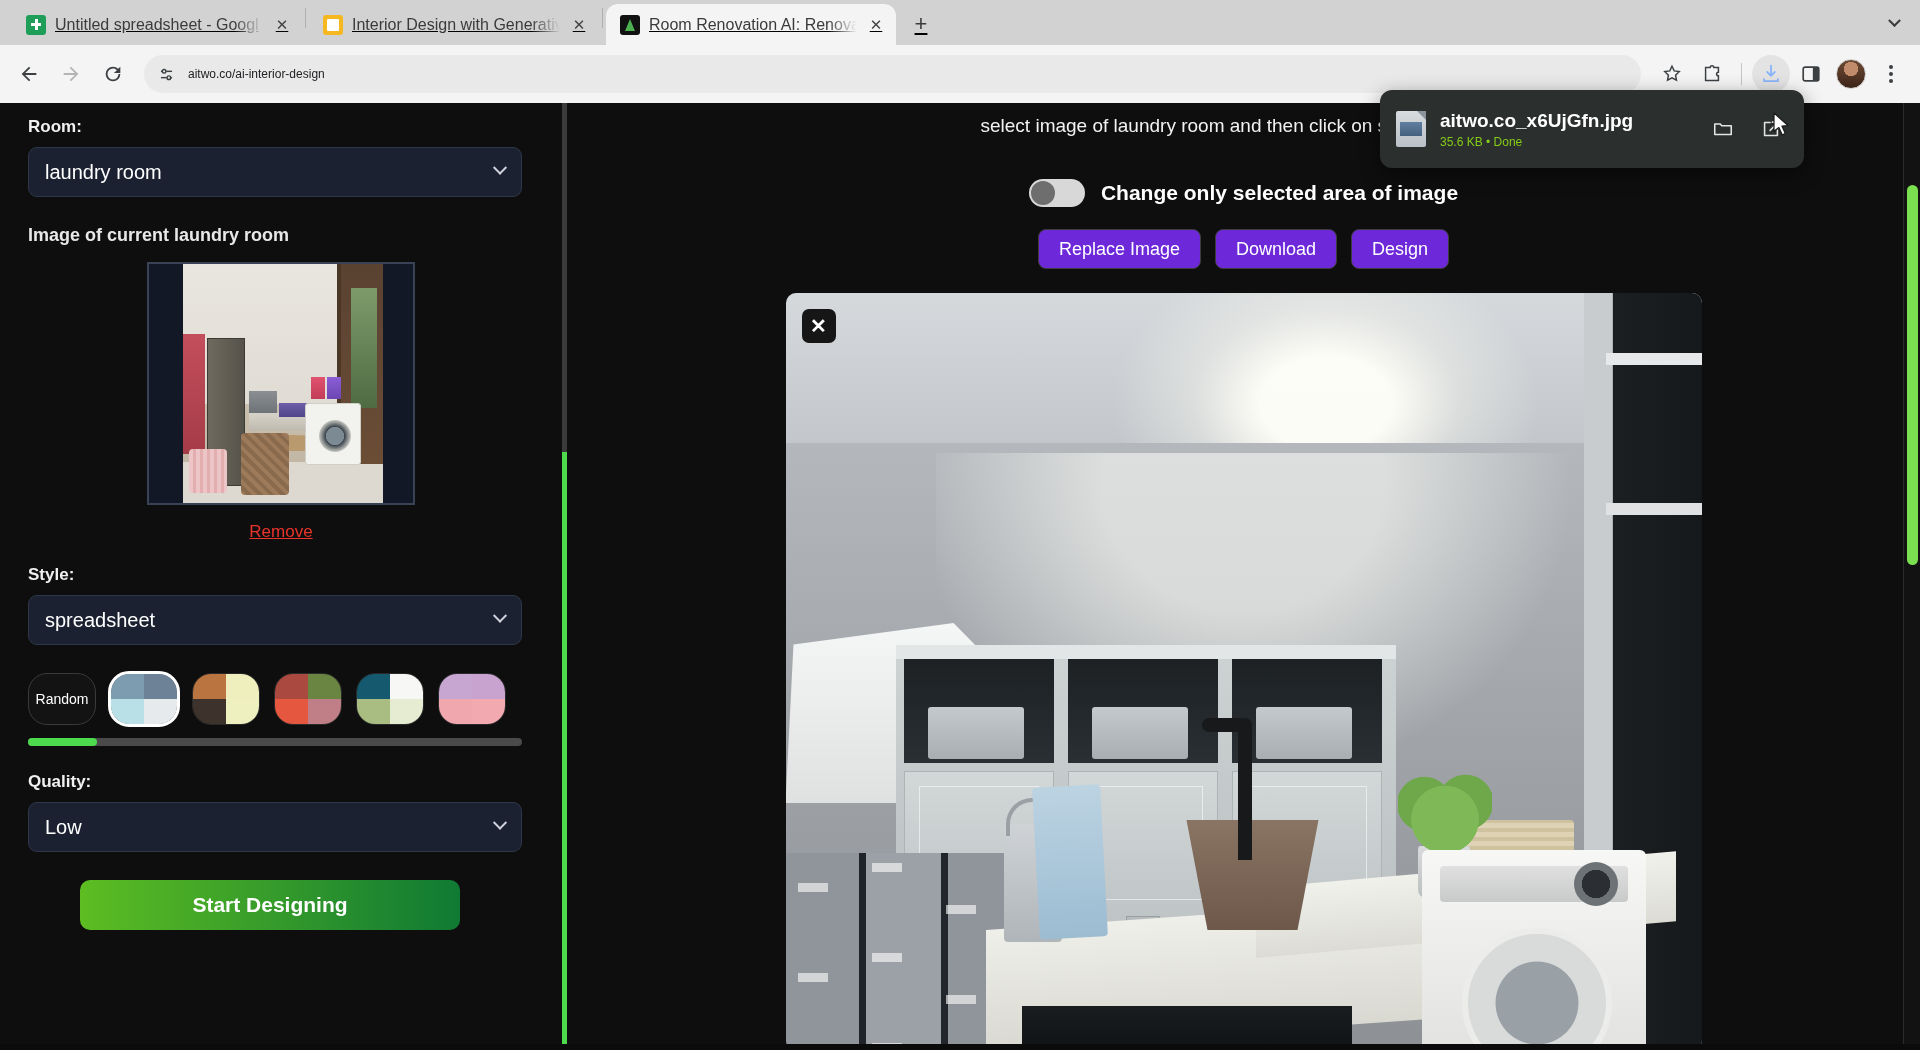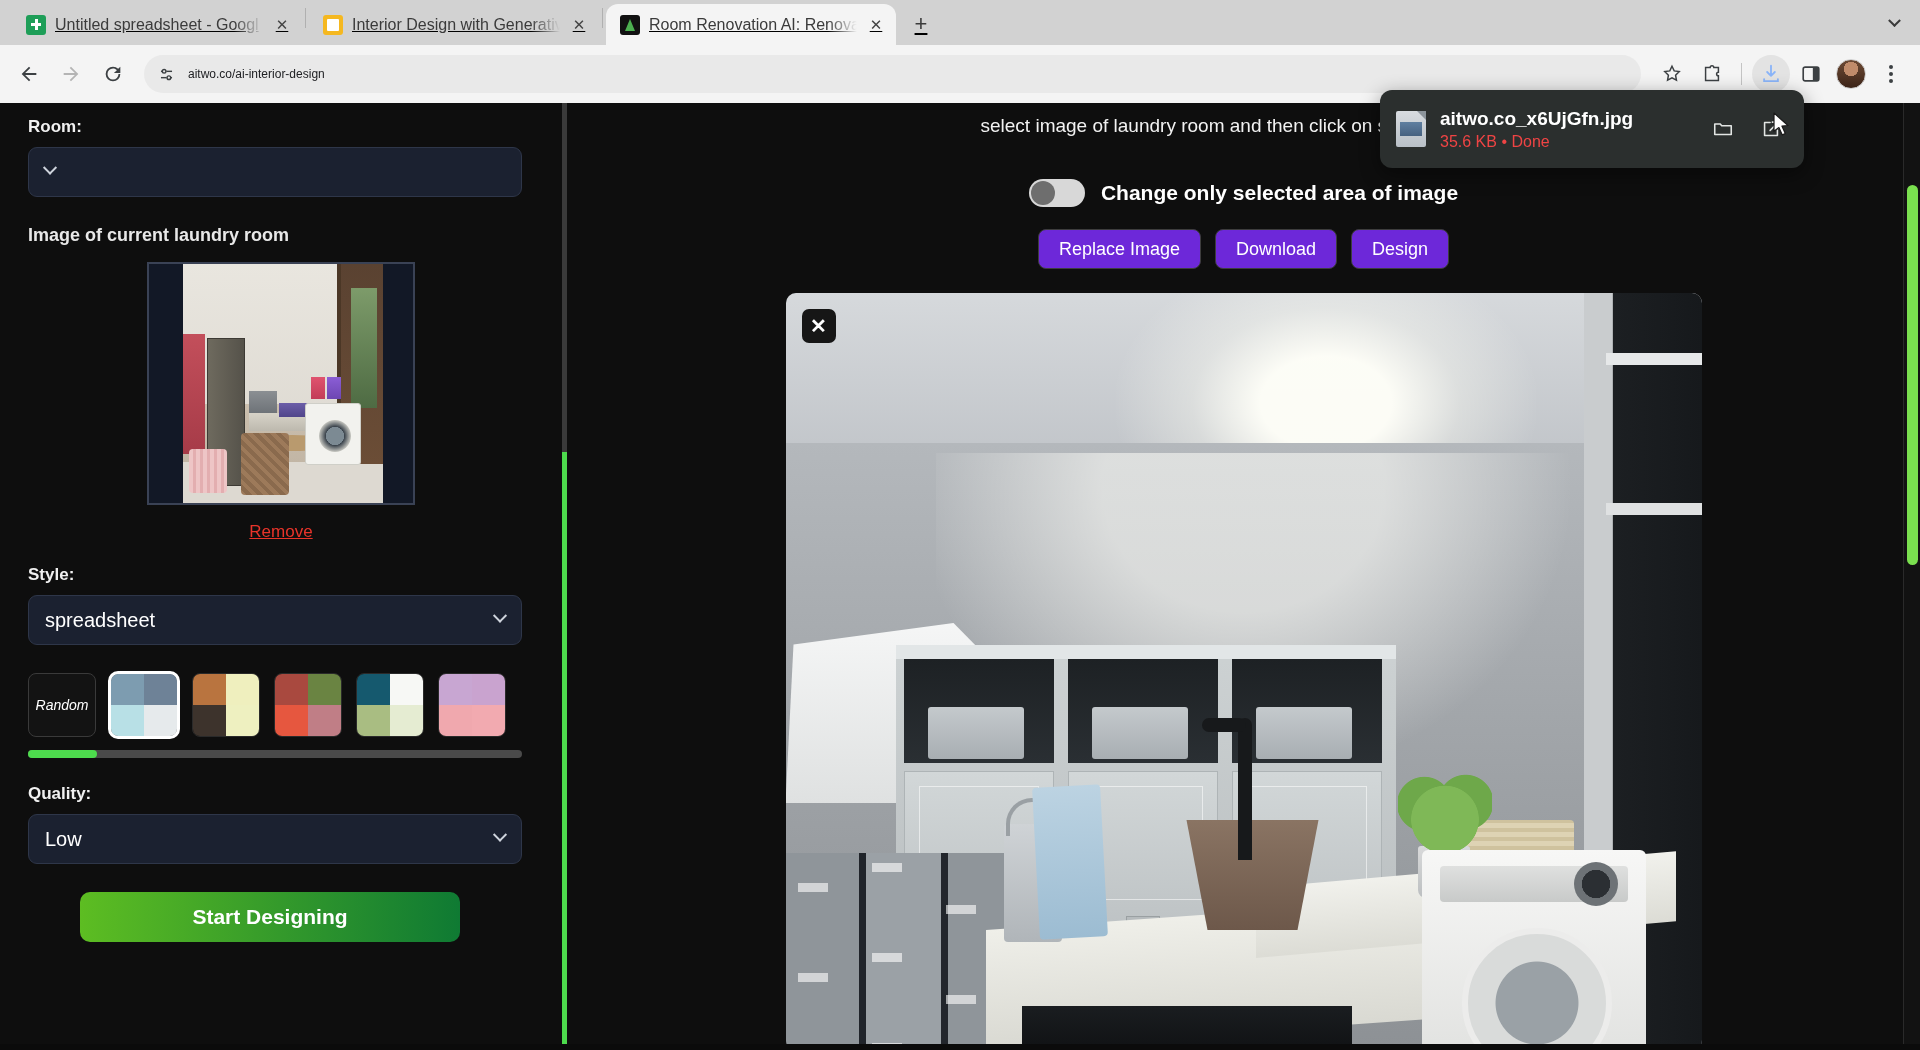--- a/index.html
+++ b/index.html
@@ -214,23 +214,23 @@
   }
 
   .remove-link {
     display: block; text-align: center; color: #e8342a;
     font-size: 17px; text-decoration: underline;
     margin: 17px 0 23px 0;
   }
 
   .palette-row { display: flex; gap: 14px; margin-bottom: 10px; }
   .sw {
-    width: 68px; height: 64px; border-radius: 8px; flex: 0 0 68px;
+    width: 68px; height: 52px; border-radius: 19px; flex: 0 0 68px;
     overflow: hidden; display: grid; grid-template-columns: 1fr 1fr;
-    grid-template-rows: 1fr 1fr; border: 1px solid #2a2a2a; font-style: italic;
+    grid-template-rows: 1fr 1fr; border: 1px solid #2a2a2a;
   }
   .sw.random {
     display: flex; align-items: center; justify-content: center;
     background: #131313; border: 1px solid #3a3a3a;
     font-size: 14px; color: #fff;
   }
   .sw.selected { outline: 3px solid #ffffff; outline-offset: -1px; border-color:#fff; }
   .sw i { display: block; width: 100%; height: 100%; }
 
   .range-track {
@@ -452,21 +452,21 @@
   .dl-filecard::before {
     content:""; position:absolute; right:0; top:0; border-width: 0 9px 9px 0;
     border-style: solid; border-color: transparent #8c949b transparent transparent;
   }
   .dl-filecard::after {
     content:""; position:absolute; left:4px; top:11px; right:4px; height:14px;
     background: linear-gradient(#5f7fa0,#466180);
   }
   .dl-meta { flex: 1 1 auto; min-width: 0; }
   .dl-name { font-size: 19px; color: #fff; font-weight: bold; white-space: nowrap; }
-  .dl-sub { font-size: 16px; color: #ef4444; margin-top: 3px; }
+  .dl-sub { font-size: 12px; color: #84cc16; margin-top: 3px; }
   .dl-ic {
     width: 34px; height: 34px; flex: 0 0 34px;
     display: flex; align-items: center; justify-content: center;
   }
   .cursor-arrow { position: absolute; right: 12px; top: 22px; }
 
   
   .vscroll {
     position: absolute; right: 0; top: 103px; width: 17px; bottom: 0;
     background: #121212; border-left: 1px solid #2a2a2a;
@@ -581,20 +581,21 @@
       </div>
     </div>
   </div>
 
   <div class="page">
 
     <div class="sidebar">
 
       <div class="field-label">Room:</div>
       <div class="select">
+        <span class="val">laundry room</span>
         <span class="sel-chev"></span>
       </div>
 
       <div class="section-title">Image of current laundry room</div>
 
       <div class="thumb-wrap">
         <div class="thumb">
           <div class="photo">
             <div class="win"></div>
             <div class="curtain"></div>

